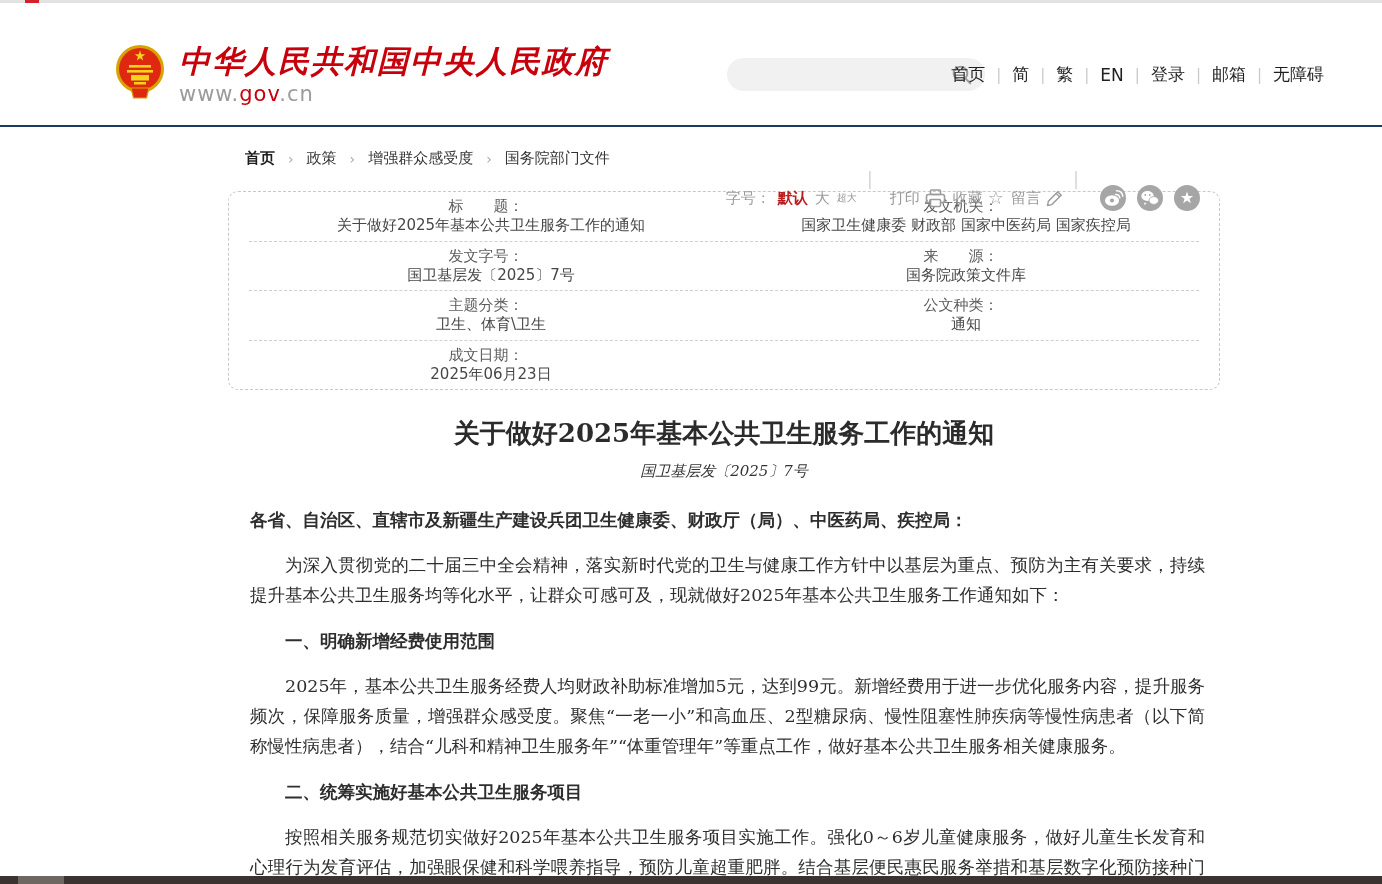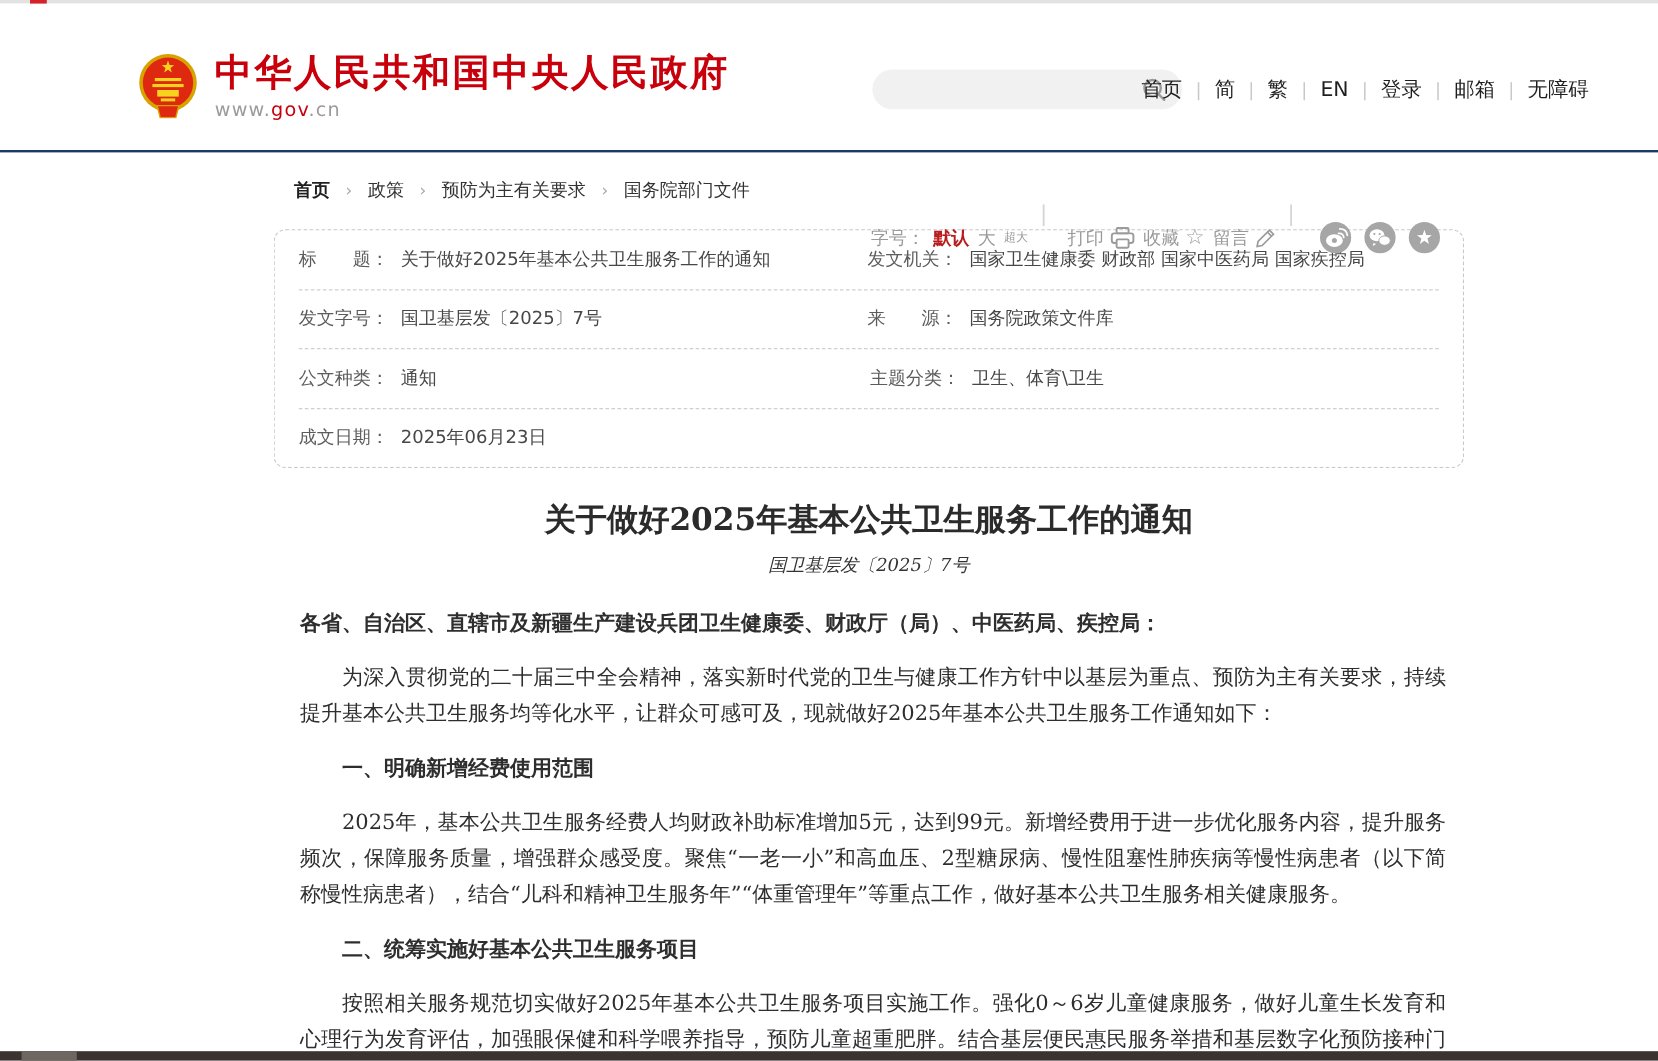--- a/index.html
+++ b/index.html
@@ -10,22 +10,22 @@
   }
   
   .top-strip { position:absolute; top:0; left:0; width:100%; height:3px; background:#e2e2e2; }
   .red-marker { position:absolute; top:0; left:25px; width:14px; height:7px; background:#d5222a; }
 
   
   .site-header { position:absolute; top:3px; left:0; width:100%; height:122px; background:#fff; }
   .logo { position:absolute; left:114px; top:40px; display:flex; align-items:flex-start; }
   .emblem { flex:0 0 auto; }
   .title-block { margin-left:13px; }
-  .site-title { color:#c7000b; font-size:31px; font-weight:bold; letter-spacing:2px; line-height:36px; }
-  .site-url { font-size:16px; color:#9b9b9b; margin-top:3px; letter-spacing:1px; }
+  .site-title { color:#c7000b; font-size:31px; font-weight:bold; letter-spacing:2px; line-height:36px;font-style:italic; }
+  .site-url { font-size:21px; color:#9b9b9b; margin-top:3px; letter-spacing:1px; }
   .site-url .gov { color:#c7000b; }
 
   .search-box { position:absolute; left:727px; top:55px; width:258px; height:33px;
     background:#f1f1f1; border-radius:17px; display:flex; align-items:center; }
   .search-input { flex:1; border:none; background:transparent; outline:none;
     padding:0 0 0 16px; font-size:14px; color:#555; height:100%; }
   .search-icon { margin-right:12px; display:flex; }
 
   .top-nav { position:absolute; right:47px; top:60px; display:flex; align-items:center;
     font-size:17px; color:#1f1f1f; }
@@ -57,21 +57,21 @@
   .star-glyph { font-size:18px; color:#9b9b9b; line-height:1; }
   .share-circle { width:26px; height:26px; border-radius:50%; background:#a6a6a6;
     display:flex; align-items:center; justify-content:center; cursor:pointer; margin-left:11px; }
 
   
   .meta-box { margin-top:8px; border:1px dashed #c8c8c8; border-radius:10px;
     padding:0 20px; background:#fff; }
   .meta-row { display:flex; align-items:center; min-height:48.5px;
     border-bottom:1px dashed #cfcfcf; font-size:15px; }
   .meta-row:last-child { border-bottom:none; }
-  .meta-cell { display:flex; align-items:center; }
+  .meta-cell { display:flex; align-items:center;flex-direction:column; }
   .meta-cell.left { width:474px; flex:0 0 auto; }
   .meta-cell.right { flex:1; }
   .meta-label { color:#5c5c5c; white-space:pre; }
   .meta-value { color:#474747; margin-left:10px; }
 
   
   .doc-title { margin:26px 0 0; text-align:center;
     font-family:"DejaVu Serif","Liberation Serif",serif;
     font-size:26px; font-weight:bold; color:#2b2b2b; }
   .doc-number { margin-top:11px; text-align:center;
@@ -145,21 +145,21 @@
 <div class="header-divider"></div>
 
 <main class="content">
 
   <div class="crumb-row">
     <div class="breadcrumb">
       <span class="crumb first">首页</span>
       <span class="crumb-sep">›</span>
       <span class="crumb">政策</span>
       <span class="crumb-sep">›</span>
-      <span class="crumb">预防为主有关要求</span>
+      <span class="crumb">增强群众感受度</span>
       <span class="crumb-sep">›</span>
       <span class="crumb">国务院部门文件</span>
     </div>
 
     <div class="doc-tools">
       <span class="fs-label">字号：</span>
       <span class="fs-default">默认</span>
       <span class="fs-opt">大</span>
       <span class="fs-opt fs-xl">超大</span>
       <span class="tool-sep">|</span>
@@ -227,27 +227,27 @@
       <div class="meta-cell left">
         <span class="meta-label">发文字号：</span>
         <span class="meta-value">国卫基层发〔2025〕7号</span>
       </div>
       <div class="meta-cell right">
         <span class="meta-label">来　　源：</span>
         <span class="meta-value">国务院政策文件库</span>
       </div>
     </div>
     <div class="meta-row">
+      <div class="meta-cell left">
+        <span class="meta-label">主题分类：</span>
+        <span class="meta-value">卫生、体育\卫生</span>
+      </div>
       <div class="meta-cell right">
         <span class="meta-label">公文种类：</span>
         <span class="meta-value">通知</span>
-      </div>
-      <div class="meta-cell left">
-        <span class="meta-label">主题分类：</span>
-        <span class="meta-value">卫生、体育\卫生</span>
       </div>
     </div>
     <div class="meta-row">
       <div class="meta-cell left">
         <span class="meta-label">成文日期：</span>
         <span class="meta-value">2025年06月23日</span>
       </div>
       <div class="meta-cell right">
         <span class="meta-label"></span>
         <span class="meta-value"></span>

